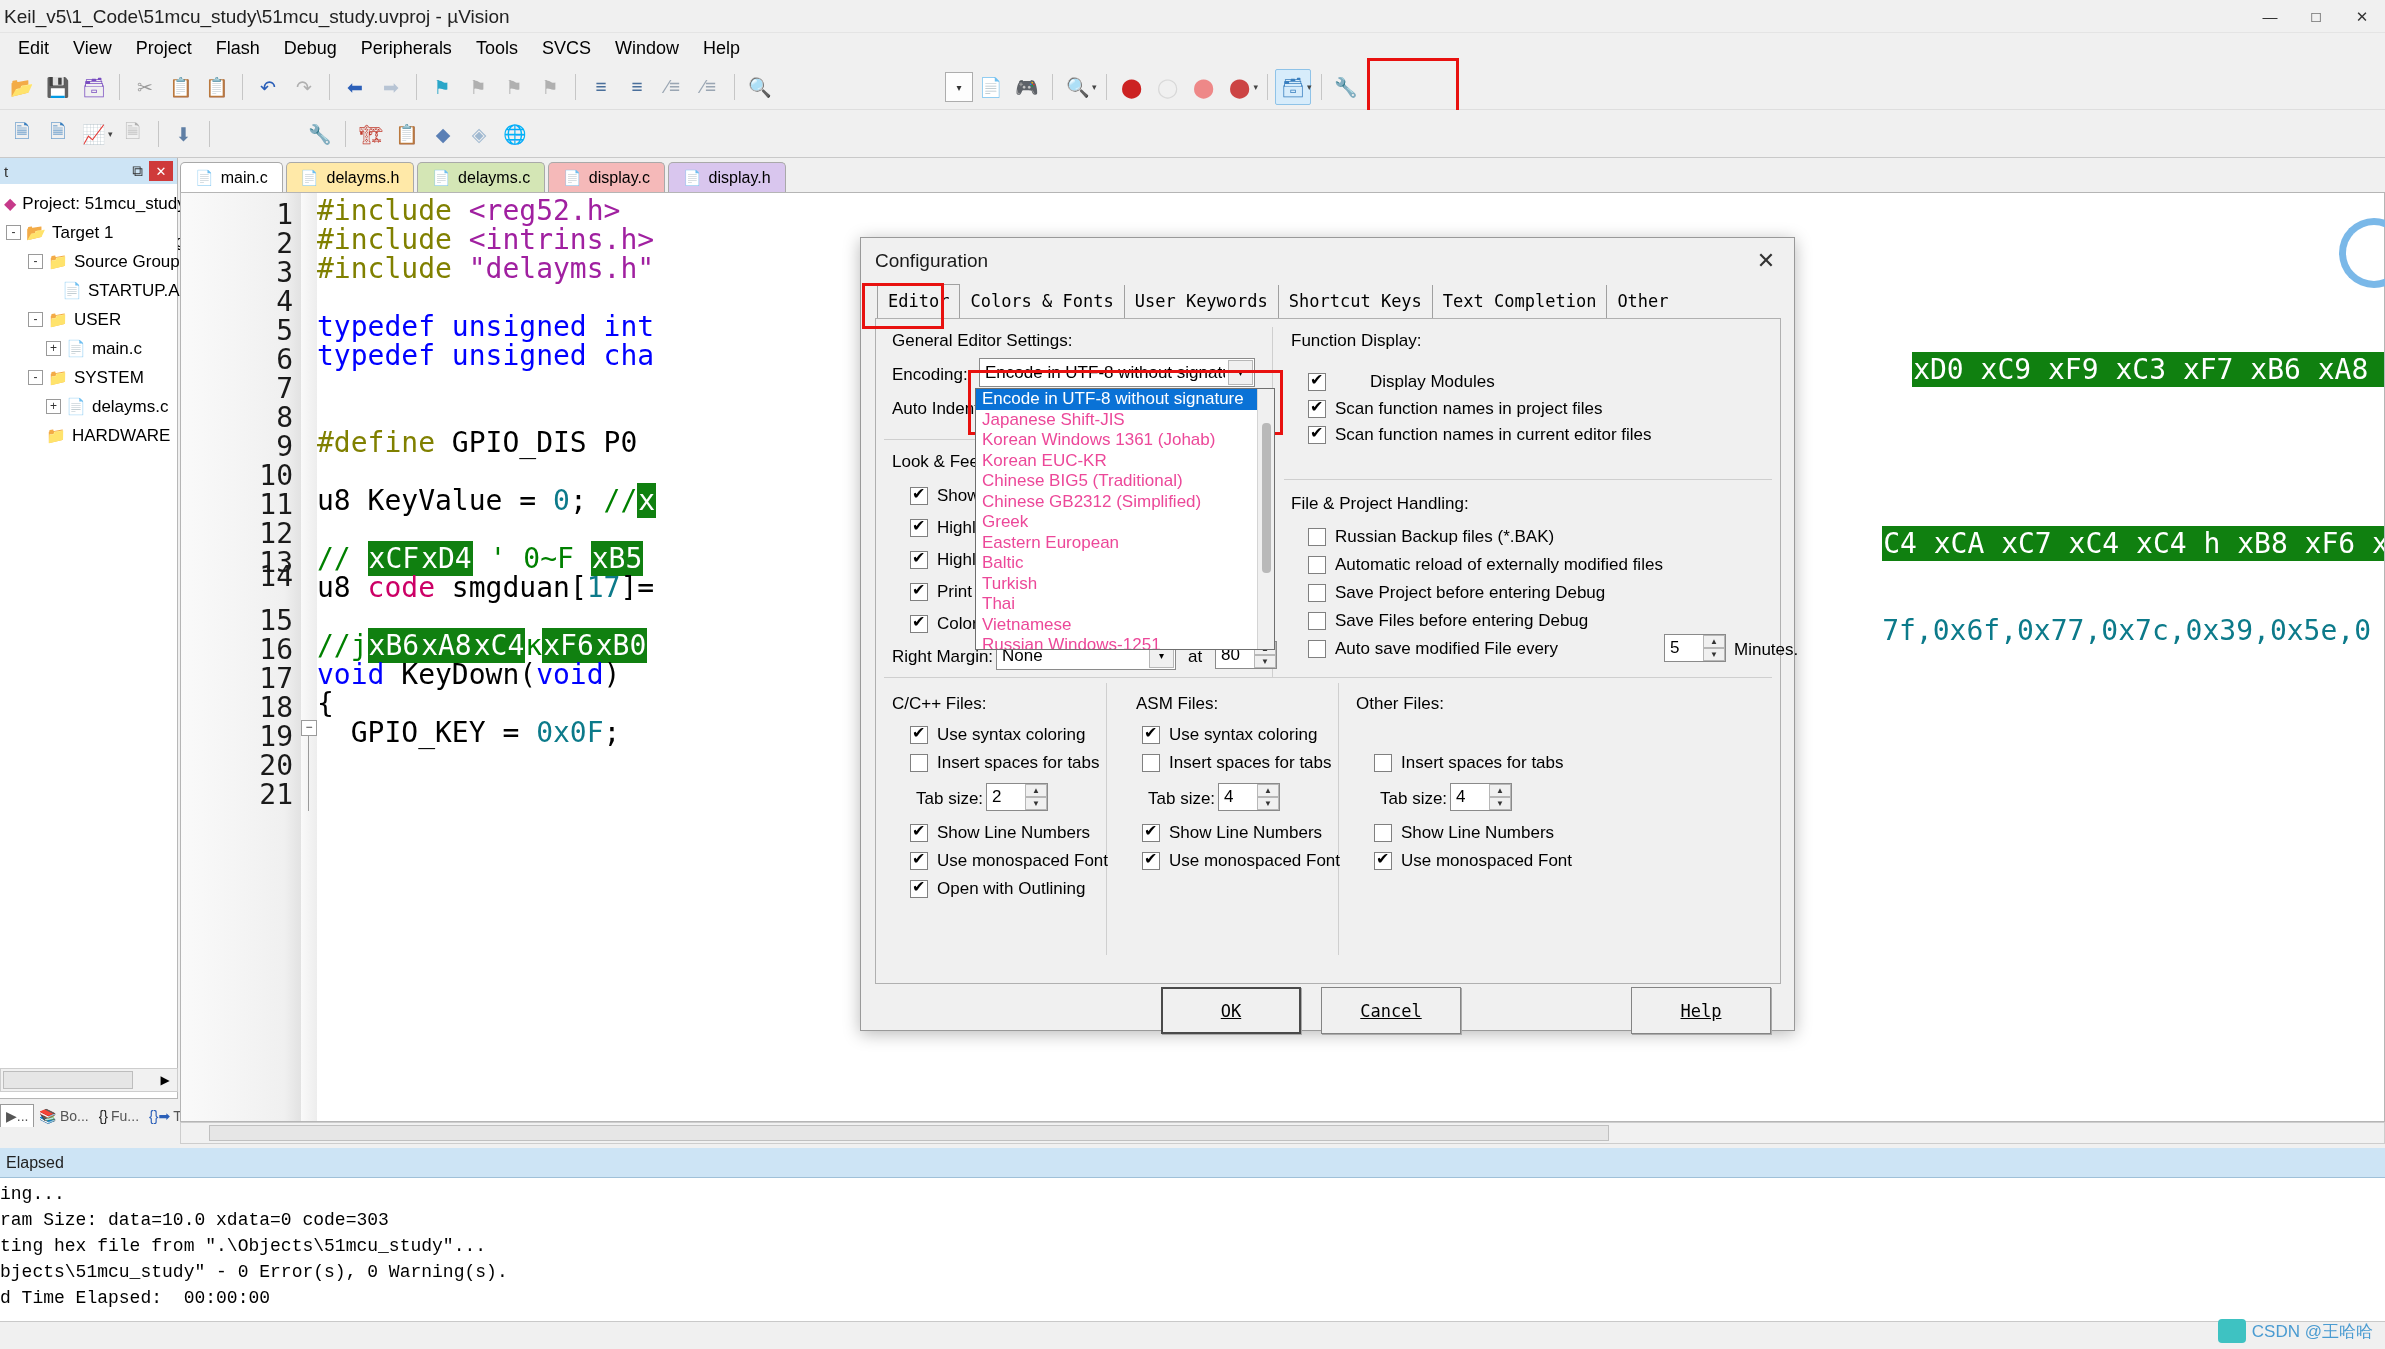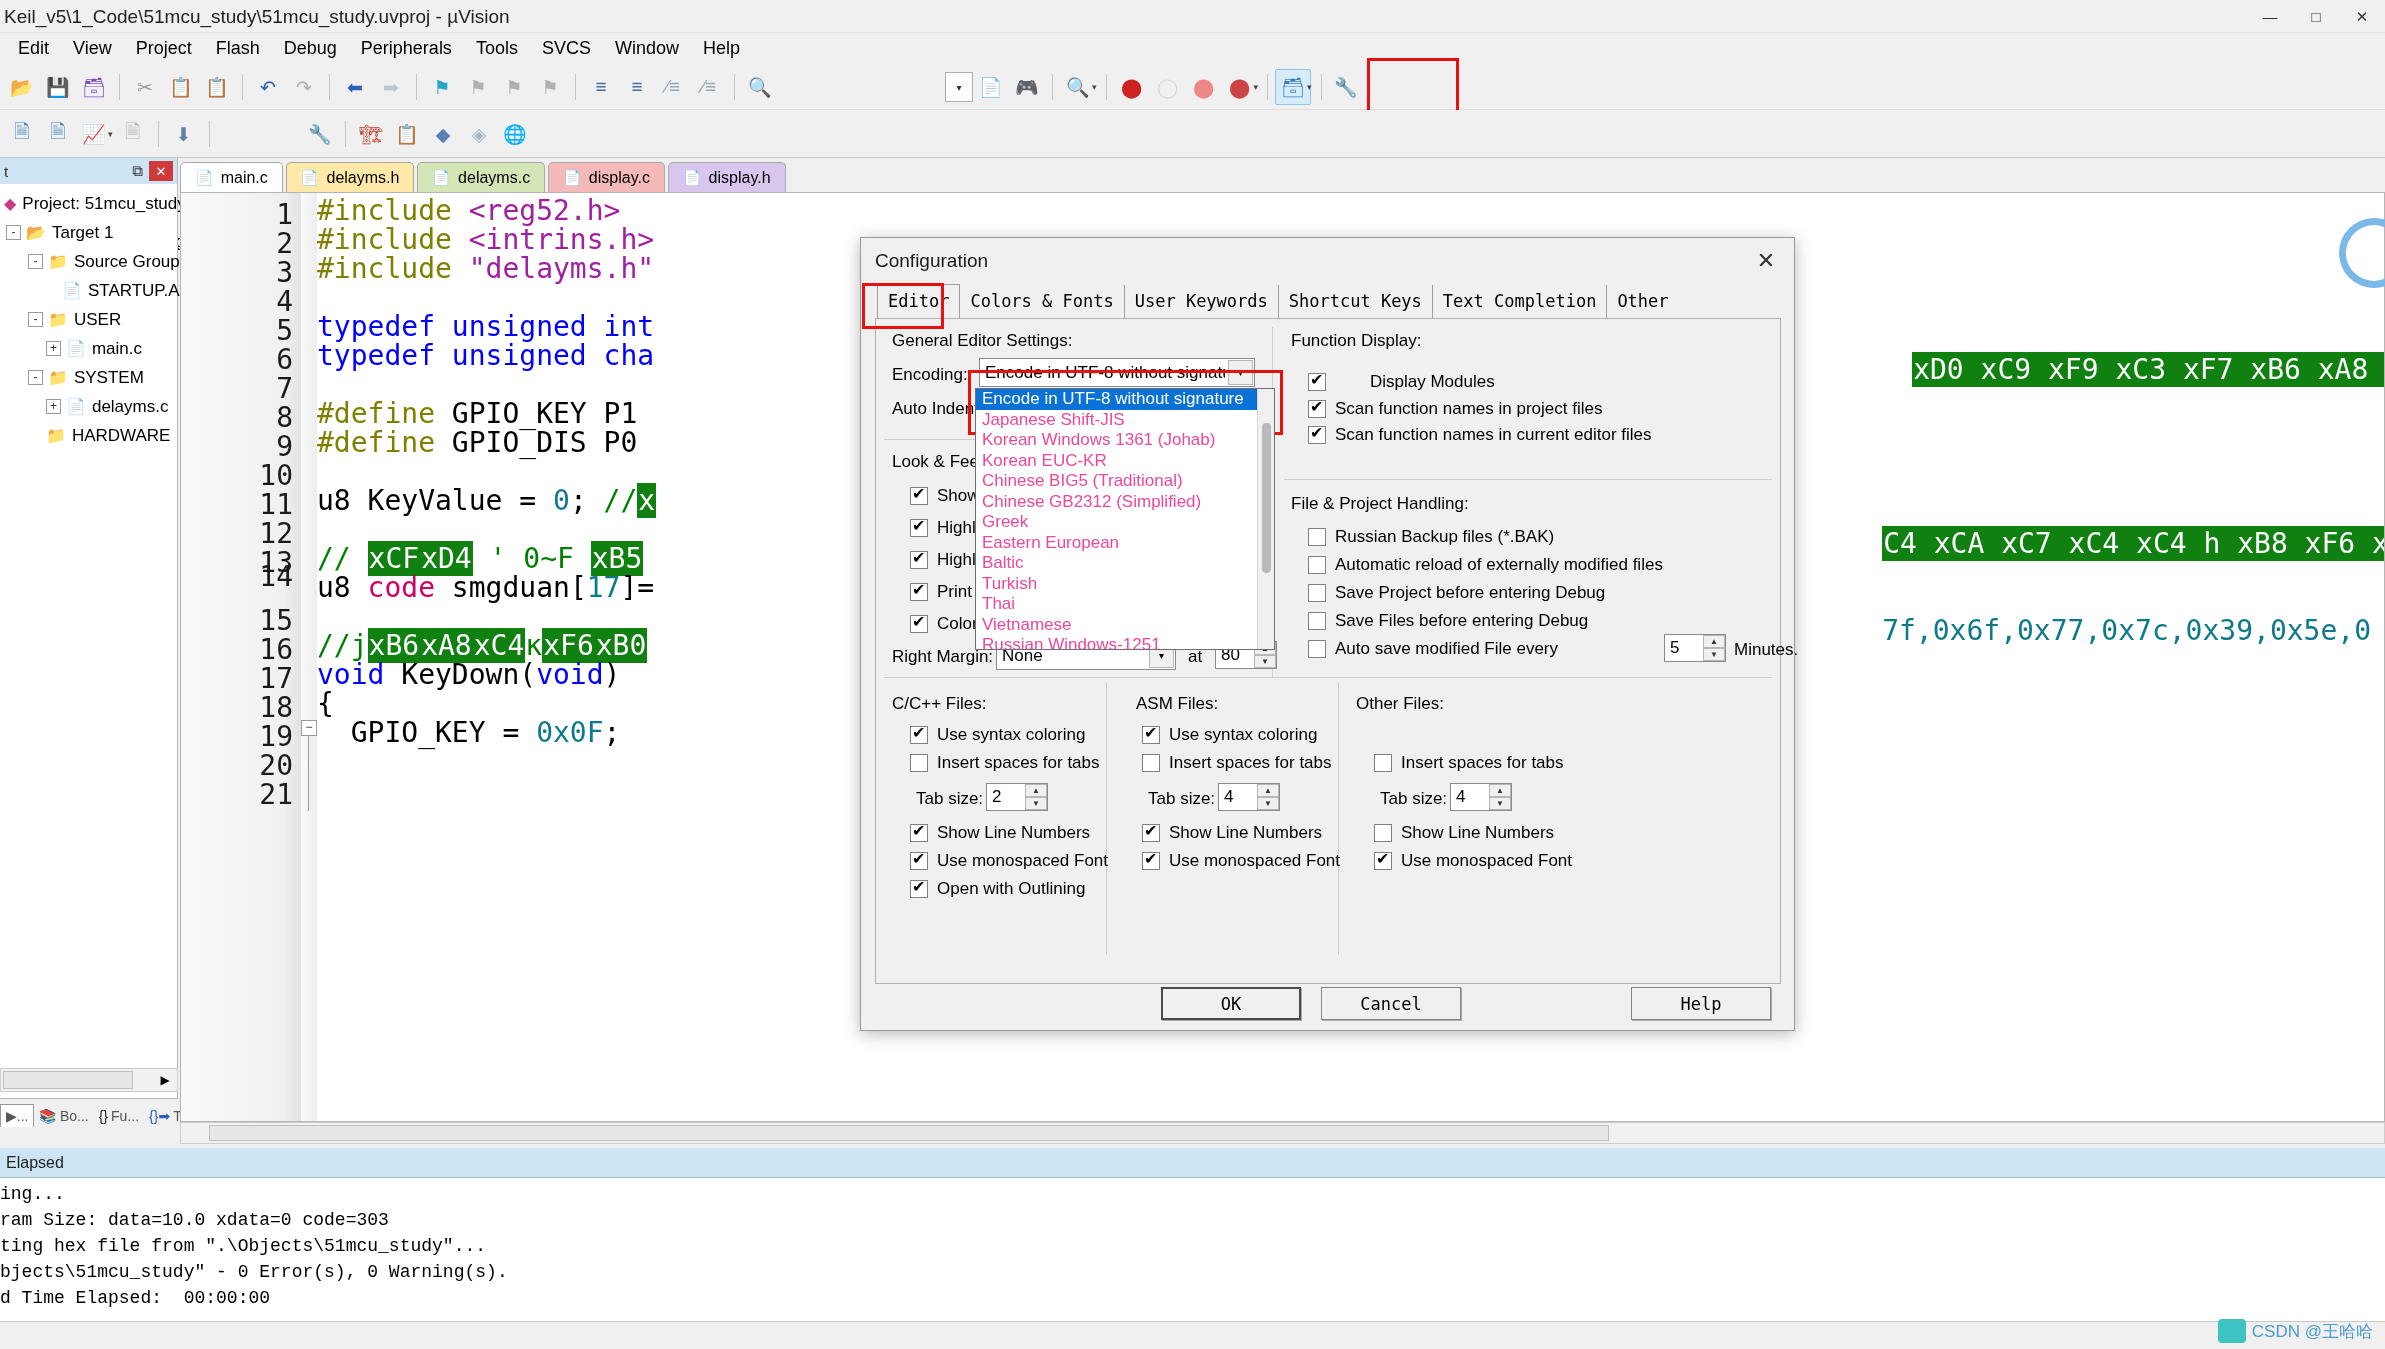--- a/index.html
+++ b/index.html
@@ -290,24 +290,24 @@
     position:absolute; right:0; top:0; width:17px; height:262px; background:#f0f0f0;
     border-left:1px solid #d4d4d4;
   }
   .dd-thumb {
     position:absolute; left:4px; top:34px; width:9px; height:150px;
     background:#b9b9b9; border-radius:4px;
   }
 
   .dlg-buttons { position:absolute; left:0; bottom:0; width:935px; height:48px; }
   .dbtn {
-    position:absolute; height: 33px; background:#f0f0f0; border:1px solid #848484;
+    position:absolute; height: 47px; background:#f0f0f0; border:1px solid #848484;
     box-shadow: 1px 1px 0 #aaa;
     font-family: "DejaVu Sans Mono", monospace; font-size:17px; color:#000;
-    display:flex; align-items:center; justify-content:center;
+    display:flex; align-items:center; justify-content:center;text-decoration:underline;
   }
   .dbtn.default { border:2px solid #4a4a4a; }
 
   .vsep { position:absolute; width:1px; background:#cfcfcf; }
   .hsep { position:absolute; height:1px; background:#cfcfcf; }
 </style>
 </head>
 <body>
 
 <div id="app">
@@ -537,21 +537,20 @@
       <div class="fold-minus" style="top:527px">−</div>
       <div class="fold-line" style="top:543px; height:75px;"></div>
     </div>
 
     <div class="codearea">
       <div class="cline" style="top:-4px"><span class="pp">#include </span><span class="str">&lt;reg52.h&gt;</span></div>
       <div class="cline" style="top:25px"><span class="pp">#include </span><span class="str">&lt;intrins.h&gt;</span></div>
       <div class="cline" style="top:54px"><span class="pp">#include </span><span class="str">"delayms.h"</span></div>
       <div class="cline" style="top:141px"><span class="kw">typedef unsigned cha</span></div>
       <div class="cline" style="top:112px"><span class="kw">typedef unsigned int</span></div>
-      <div class="cline" style="top:199px"><span class="pp">#define </span><span class="plain">GPIO_KEY P1</span></div>
       <div class="cline" style="top:228px"><span class="pp">#define </span><span class="plain">GPIO_DIS P0</span></div>
       <div class="cline" style="top:286px"><span class="plain">u8 KeyValue = </span><span class="num">0</span><span class="plain">; </span><span class="cmt">//</span><span class="gb">x</span></div>
       <div class="cline" style="top:344px"><span class="cmt">// </span><span class="gb">xCF</span><span class="gb">xD4</span><span class="cmt"> ' 0~F </span><span class="gb">xB5</span></div>
       <div class="cline" style="top:373px"><span class="plain">u8 </span><span class="cod">code</span><span class="plain"> smgduan[</span><span class="num">17</span><span class="plain">]=</span></div>
       <div class="cline" style="top:431px"><span class="cmt">//j</span><span class="gb">xB6</span><span class="gb">xA8</span><span class="gb">xC4</span><span class="cmt">к</span><span class="gb">xF6</span><span class="gb">xB0</span></div>
       <div class="cline" style="top:460px"><span class="kw">void</span><span class="plain"> KeyDown(</span><span class="kw">void</span><span class="plain">)</span></div>
       <div class="cline" style="top:489px"><span class="plain">{</span></div>
       <div class="cline" style="top:518px"><span class="plain">  GPIO_KEY = </span><span class="num">0x0F</span><span class="plain">;</span></div>
     </div>
 

